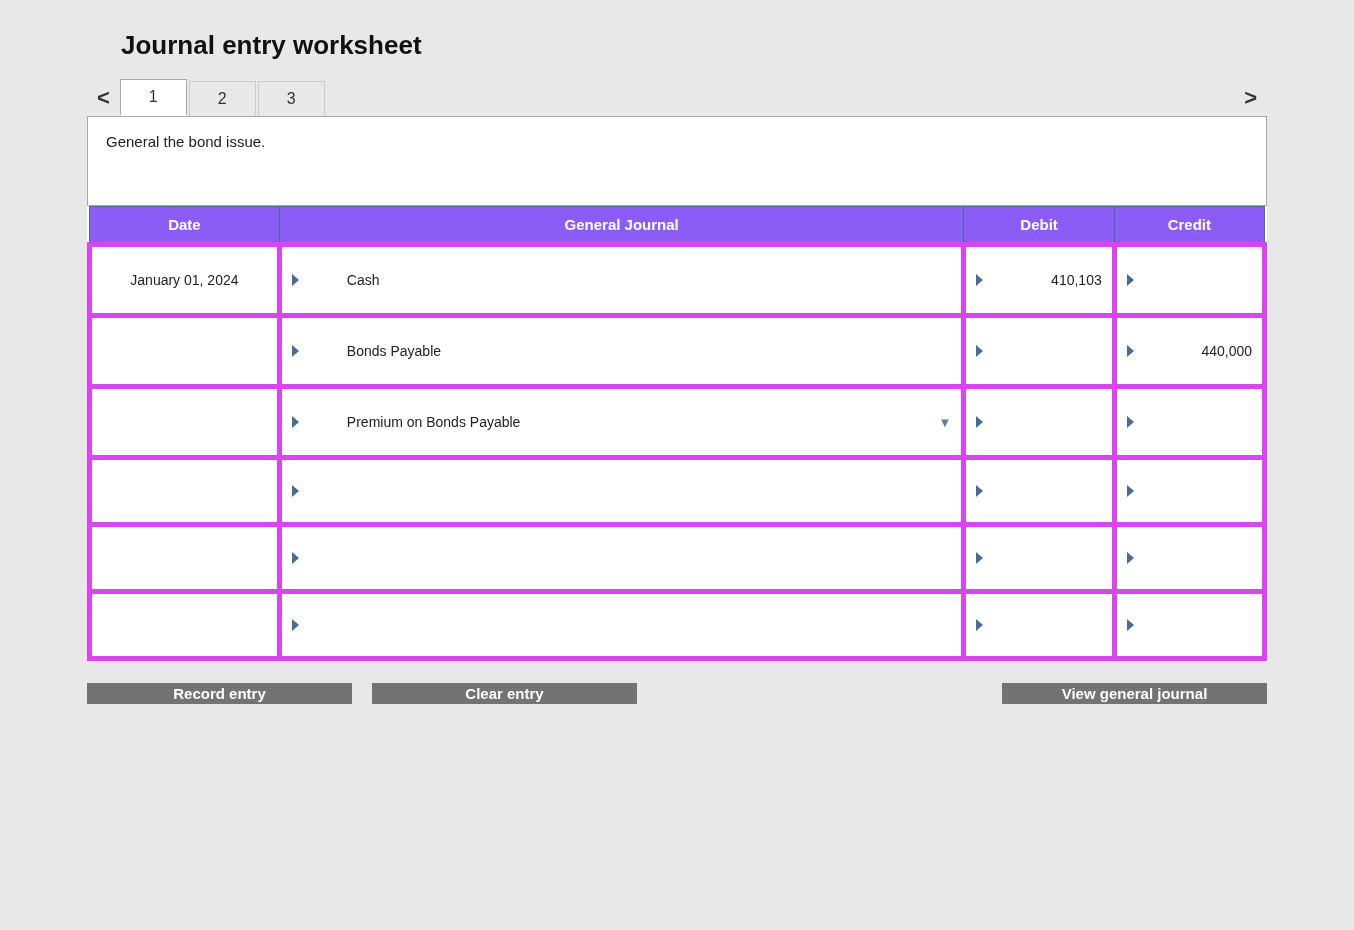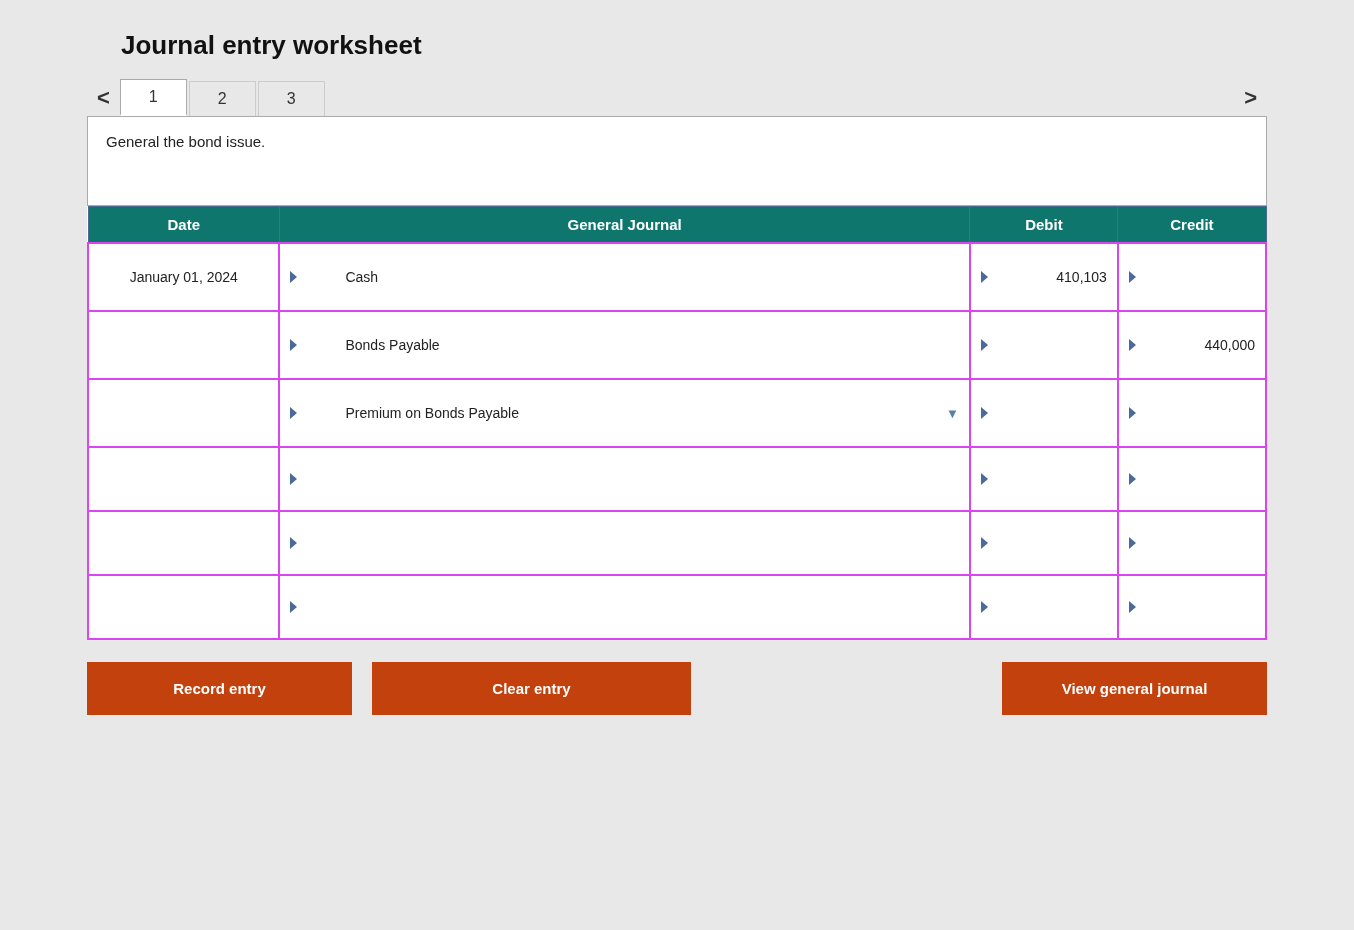--- a/index.html
+++ b/index.html
@@ -85,30 +85,30 @@
       font-size: 14px;
       margin: 10px 0 10px 0;
     }
     
     .journal-table {
       width: 100%;
       border-collapse: collapse;
       background: #fff;
     }
     .journal-table th {
-      background: #0f766e;
+      background: #8b5cf6;
       color: #fff;
       font-weight: bold;
       padding: 9px 12px;
       text-align: center;
       border: 1px solid #4a6a8f;
       font-size: 15px;
     }
     .journal-table td {
-      border: 2px solid #d946ef;
+      border: 5px solid #d946ef;
       padding: 25px 10px;
       font-size: 14px;
       vertical-align: middle;
     }
     .journal-table td.date-cell {
       text-align: center;
       min-width: 140px;
     }
     .journal-table td.general-journal-cell {
       min-width: 380px;
@@ -157,31 +157,31 @@
       gap: 44px;
     }
     
     .buttons-row {
       display: flex;
       align-items: center;
       margin-top: 22px;
       gap: 0;
     }
     .btn {
-      background: #c2410c;
+      background: #737373;
       color: #fff;
       font-weight: bold;
       font-size: 15px;
       border: none;
-      padding: 18px 0;
+      padding: 2px 0;
       cursor: pointer;
       text-align: center;
     }
     .btn-record { width: 265px; }
-    .btn-clear { width: 319px; margin-left: 20px; }
+    .btn-clear { width: 265px; margin-left: 20px; }
     .btn-view { width: 265px; margin-left: auto; }
   </style>
 </head>
 <body>
 
 <div class="container">
 
   <div class="page-title">Journal entry worksheet</div>
 
   <div class="tabs-row">

